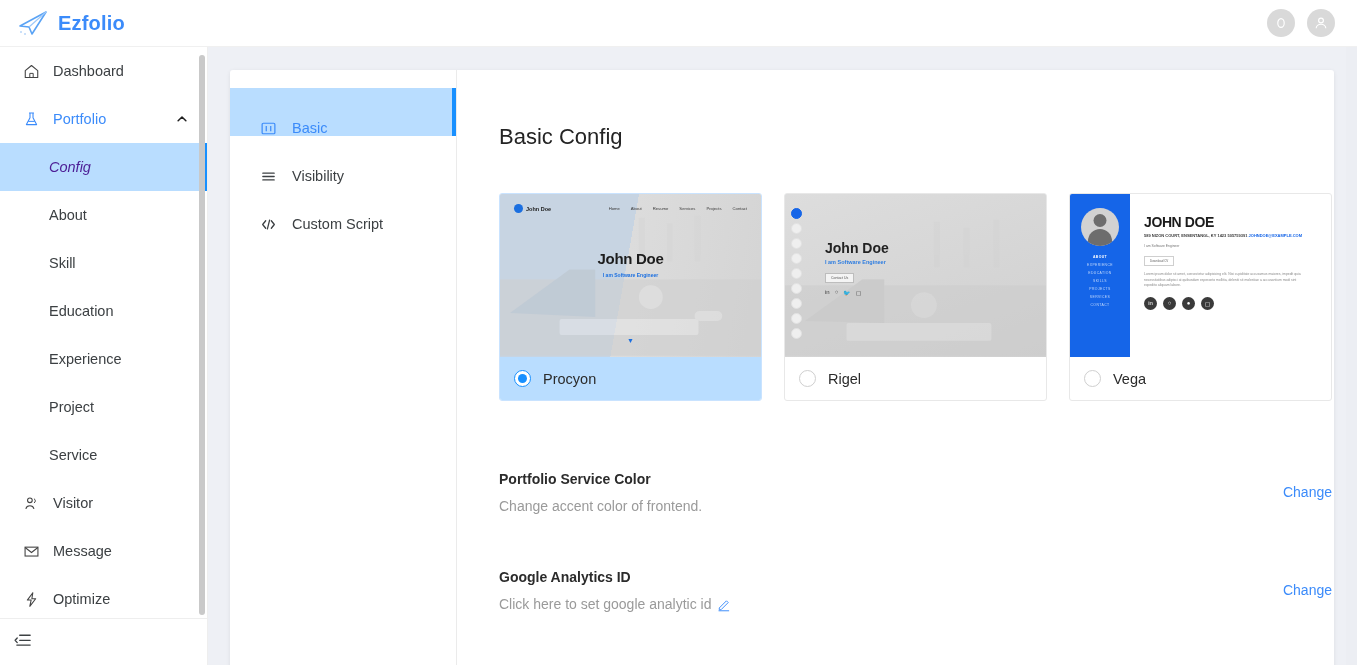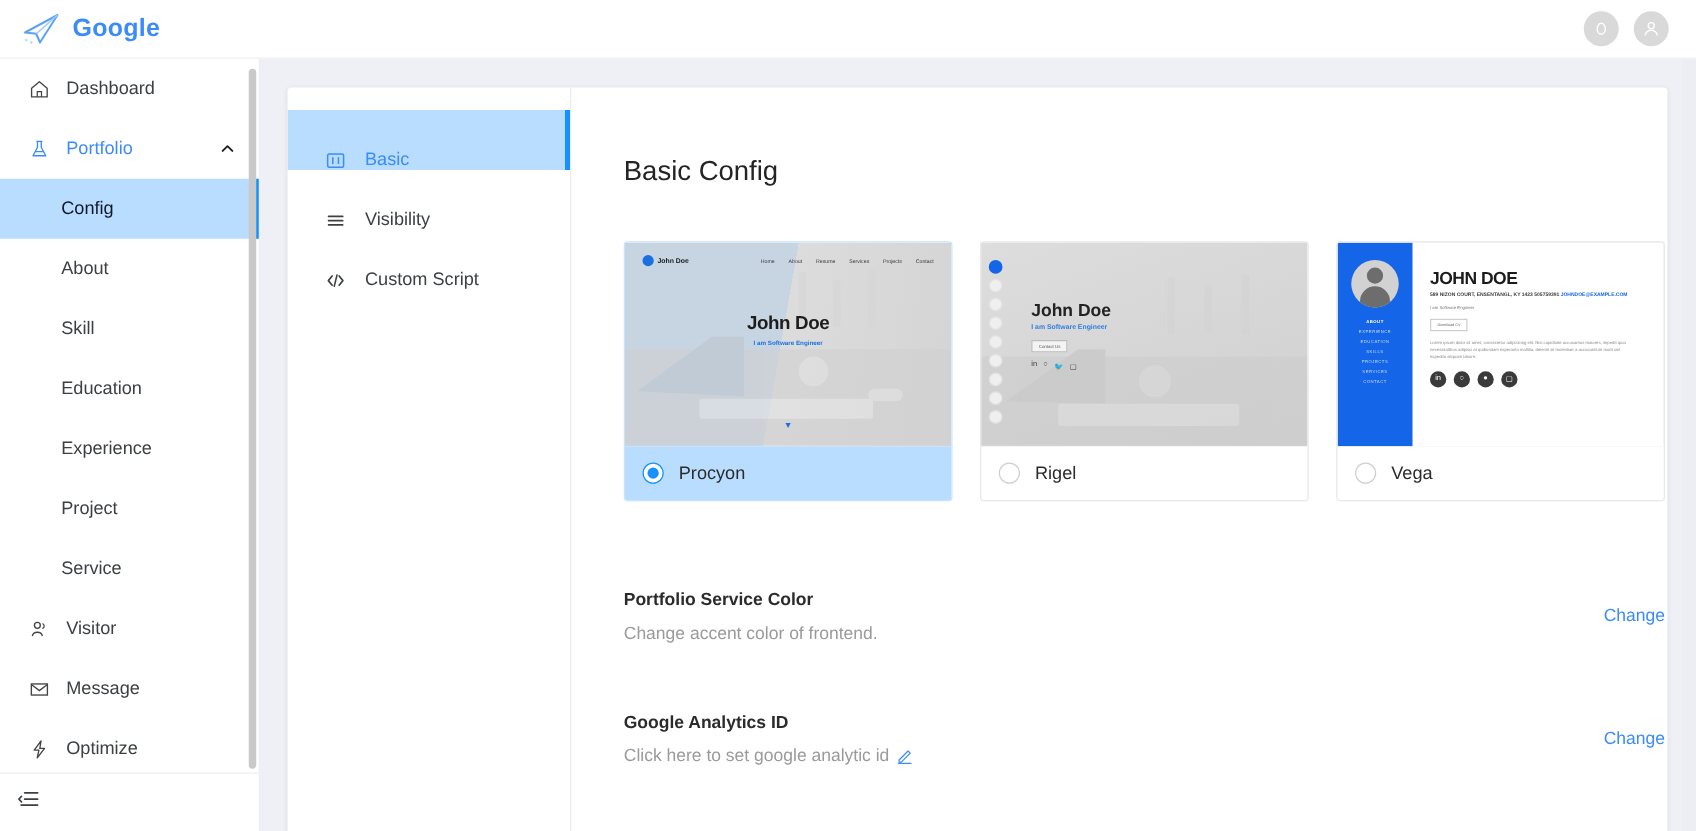--- a/index.html
+++ b/index.html
@@ -39,21 +39,21 @@
     height: 48px; padding-left: 22px; gap: 13px;
     font-size: 14.5px; color: #3c4043; cursor: pointer; white-space: nowrap;
   }
   .menu-item .mi-icon { width: 18px; height: 18px; display: flex; align-items: center; justify-content: center; flex: 0 0 18px; }
   .menu-item.blue { color: #3b8bfa; }
   .menu-item .chev { margin-left: auto; margin-right: 20px; display: flex; }
   .submenu-item {
     position: relative; display: flex; align-items: center;
     height: 48px; padding-left: 49px; font-size: 14.5px; color: #3c4043; cursor: pointer;
   }
-  .submenu-item.active { background: #b9ddff; color: #0f172a; }
+  .submenu-item.active { background: #b9ddff; color: #4c1d95; font-style: italic; }
   .submenu-item.active::after {
     content: ""; position: absolute; right: 0; top: 0; bottom: 0; width: 4px; background: #1890ff;
   }
   .sidebar-footer {
     position: absolute; bottom: 0; left: 0; width: 208px; height: 47px;
     border-top: 1px solid #eeeeee; display: flex; align-items: center; padding-left: 14px;
   }
   .side-scrollbar {
     position: absolute; right: 2px; top: 8px; width: 6px; height: 560px;
     background: #c9c9c9; border-radius: 3px;
@@ -167,21 +167,21 @@
   <div class="header">
     <div class="brand">
       <span class="brand-logo">
         <svg viewBox="0 0 30 26" width="30" height="26">
           <path d="M2 16 L28 2 L14 24 L11 17 Z" fill="none" stroke="#5aa3f5" stroke-width="1.6" stroke-linejoin="round"></path>
           <path d="M11 17 L28 2" fill="none" stroke="#9ec8f8" stroke-width="1.2"></path>
           <circle cx="3" cy="22" r="1" fill="#b9d6f8"></circle>
           <circle cx="7" cy="24" r="1" fill="#b9d6f8"></circle>
         </svg>
       </span>
-      <span class="brand-name">Google</span>
+      <span class="brand-name">Ezfolio</span>
     </div>
     <div class="header-right">
       <span class="avatar-circle">
         <svg viewBox="0 0 18 18" width="16" height="16">
           <ellipse cx="9" cy="9" rx="3.6" ry="5" fill="none" stroke="#ffffff" stroke-width="1.3"></ellipse>
         </svg>
       </span>
       <span class="avatar-circle">
         <svg viewBox="0 0 18 18" width="16" height="16">
           <circle cx="9" cy="6.2" r="2.7" fill="none" stroke="#ffffff" stroke-width="1.3"></circle>

